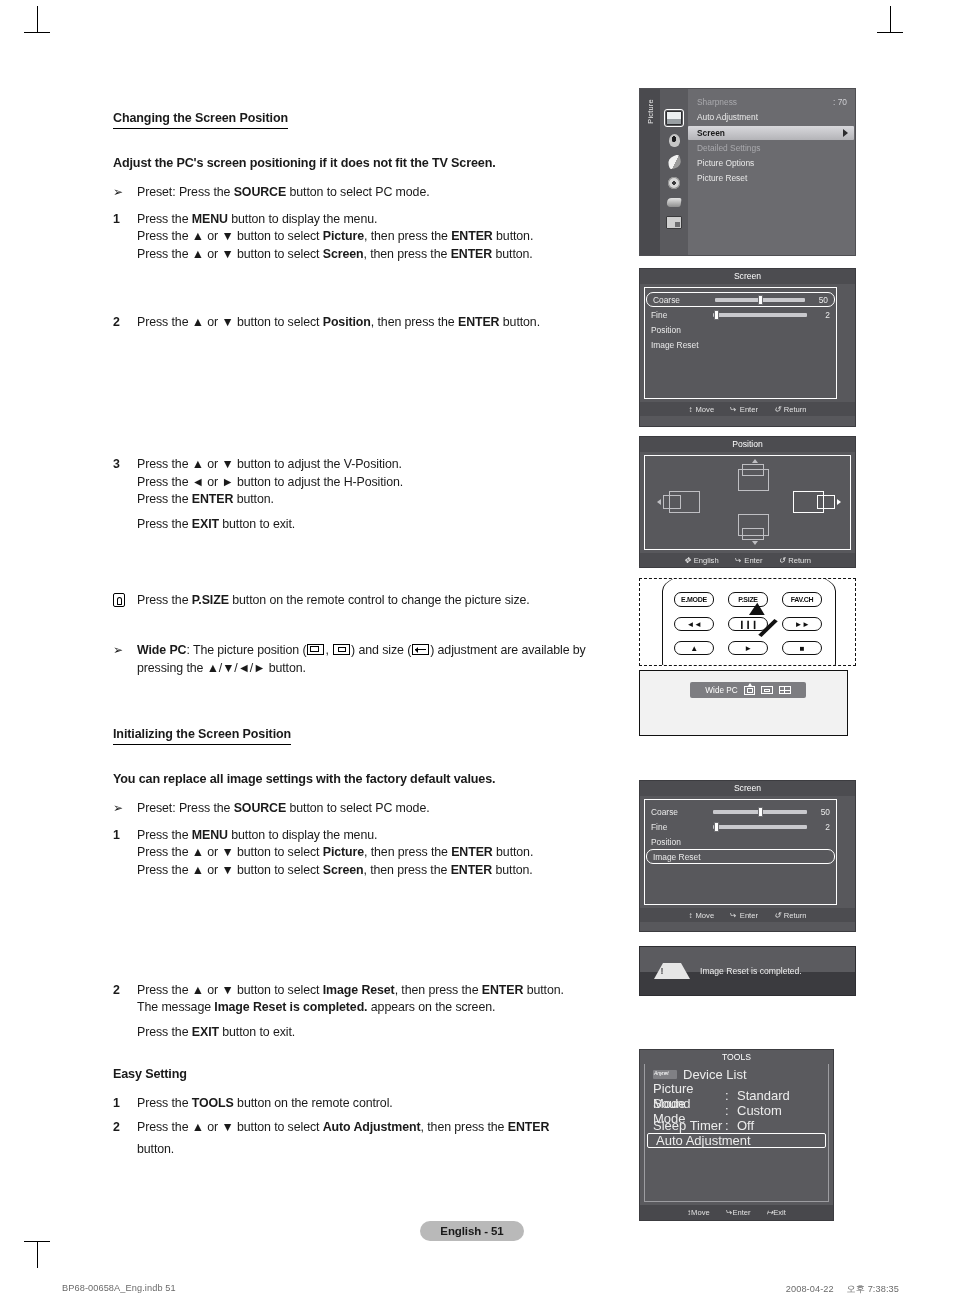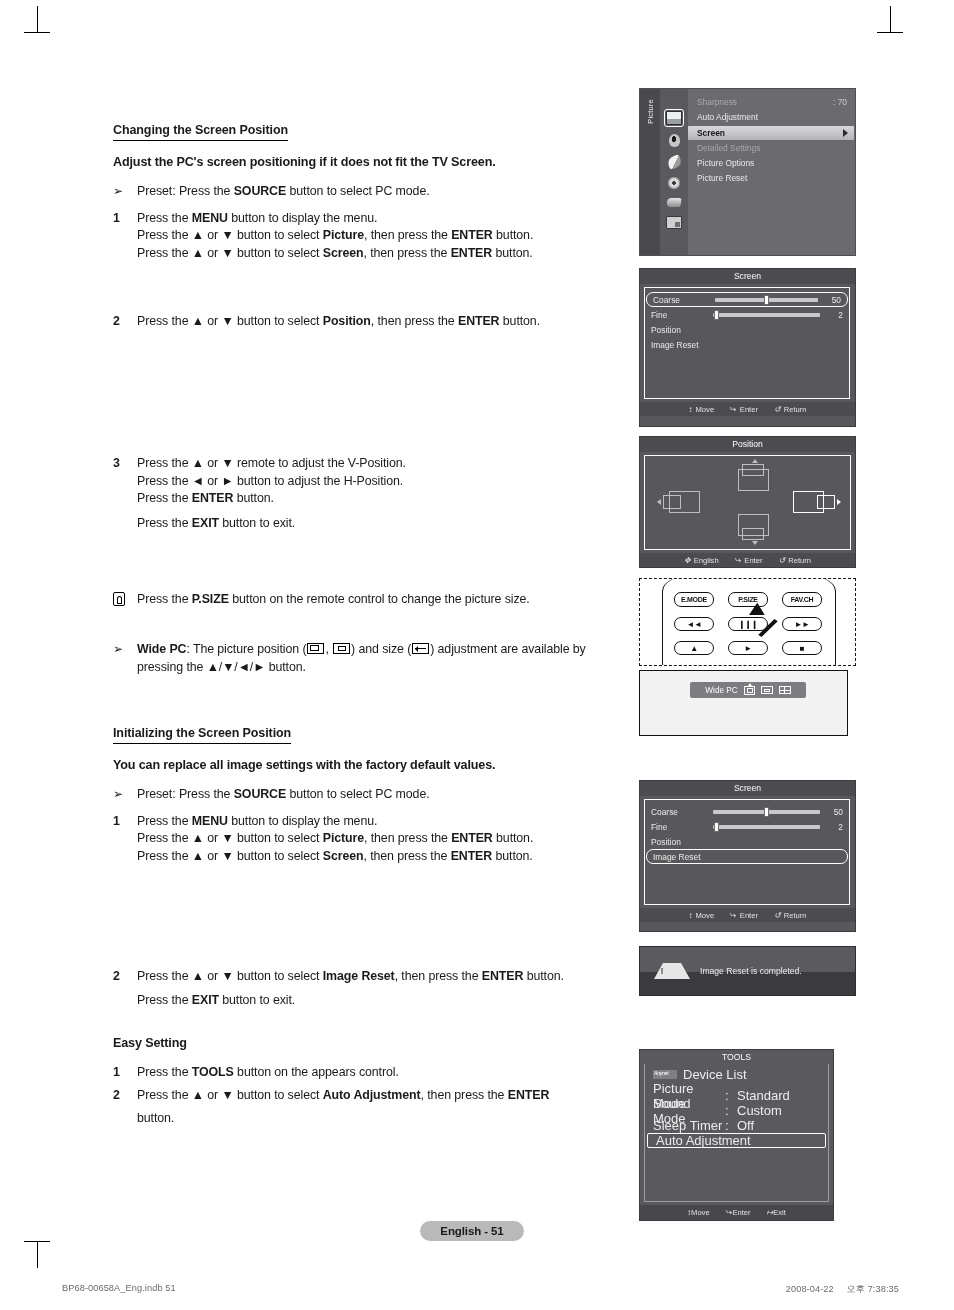--- a/index.html
+++ b/index.html
@@ -15,37 +15,37 @@
   }
 
   
   .crop-mark { position: absolute; background: #000; }
   .cm-v { width: 1px; height: 26px; }
   .cm-h { height: 1px; width: 26px; }
 
   
   .text-col {
     position: absolute;
-    left: 113px; top: 120px;
+    left: 113px; top: 108px;
     width: 520px;
   }
 
   .sec-head {
     font-size: 12.5px;
     font-weight: bold;
     letter-spacing: -0.1px;
     border-bottom: 1.6px solid #000;
     display: inline-block;
     padding-bottom: 2px;
     line-height: 15px;
   }
   .lead {
     font-size: 12.6px;
     font-weight: bold;
-    margin-top: 14px;
+    margin-top: 27px;
     letter-spacing: -0.15px;
   }
 
   .row {
     display: flex;
     font-size: 12.4px;
     line-height: 17.6px;
     letter-spacing: -0.1px;
   }
   .row .marker {
@@ -235,21 +235,21 @@
     border: 1px solid #3c3c40;
   }
   .sp-title {
     height: 15px; line-height: 15px;
     text-align: center;
     font-size: 8.6px;
     color: #fff;
     background: #4c4c50;
   }
   .sp-body {
-    margin: 3px 5px 0 4px;
+    margin: 3px 18px 0 4px;
     border: 1px solid #ffffff;
     padding: 4px 0 0 0;
     box-sizing: border-box;
   }
   .sp-row {
     display: flex; align-items: center;
     height: 15px;
     padding: 0 6px;
     font-size: 8.4px;
     color: #eaeaea;
@@ -558,21 +558,21 @@
   <div style="height:51px"></div>
   <div class="row">
     <div class="marker">2</div>
     <div class="body"><span>Press the ▲ or ▼ button to select </span><b>Position</b><span>, then press the </span><b>ENTER</b><span> button.</span></div>
   </div>
 
   <div style="height:124px"></div>
   <div class="row">
     <div class="marker">3</div>
     <div class="body">
-      <div>Press the ▲ or ▼ remote to adjust the V-Position.</div>
+      <div>Press the ▲ or ▼ button to adjust the V-Position.</div>
       <div>Press the ◄ or ► button to adjust the H-Position.</div>
       <div><span>Press the </span><b>ENTER</b><span> button.</span></div>
       <div style="height:7px"></div>
       <div><span>Press the </span><b>EXIT</b><span> button to exit.</span></div>
     </div>
   </div>
 
   <div style="height:59px"></div>
   <div class="row">
     <div class="marker thin"><span class="note-icon"></span></div>
@@ -608,33 +608,34 @@
       <div><span>Press the ▲ or ▼ button to select </span><b>Picture</b><span>, then press the </span><b>ENTER</b><span> button.</span></div>
       <div><span>Press the ▲ or ▼ button to select </span><b>Screen</b><span>, then press the </span><b>ENTER</b><span> button.</span></div>
     </div>
   </div>
 
   <div style="height:102px"></div>
   <div class="row">
     <div class="marker">2</div>
     <div class="body">
       <div><span>Press the ▲ or ▼ button to select </span><b>Image Reset</b><span>, then press the </span><b>ENTER</b><span> button.</span></div>
+      <div><span>The message </span><b>Image Reset is completed.</b><span> appears on the screen.</span></div>
       <div style="height:7px"></div>
       <div><span>Press the </span><b>EXIT</b><span> button to exit.</span></div>
     </div>
   </div>
 
   
   <div style="height:26px"></div>
   <div class="lead" style="margin-top:0">Easy Setting</div>
 
   <div class="gap-m"></div>
   <div class="row">
     <div class="marker">1</div>
-    <div class="body"><span>Press the </span><b>TOOLS</b><span> button on the appears control.</span></div>
+    <div class="body"><span>Press the </span><b>TOOLS</b><span> button on the remote control.</span></div>
   </div>
 
   <div style="height:6px"></div>
   <div class="row">
     <div class="marker">2</div>
     <div class="body">
       <div><span>Press the ▲ or ▼ button to select </span><b>Auto Adjustment</b><span>, then press the </span><b>ENTER</b></div>
       <div style="height:5px"></div>
       <div>button.</div>
     </div>

